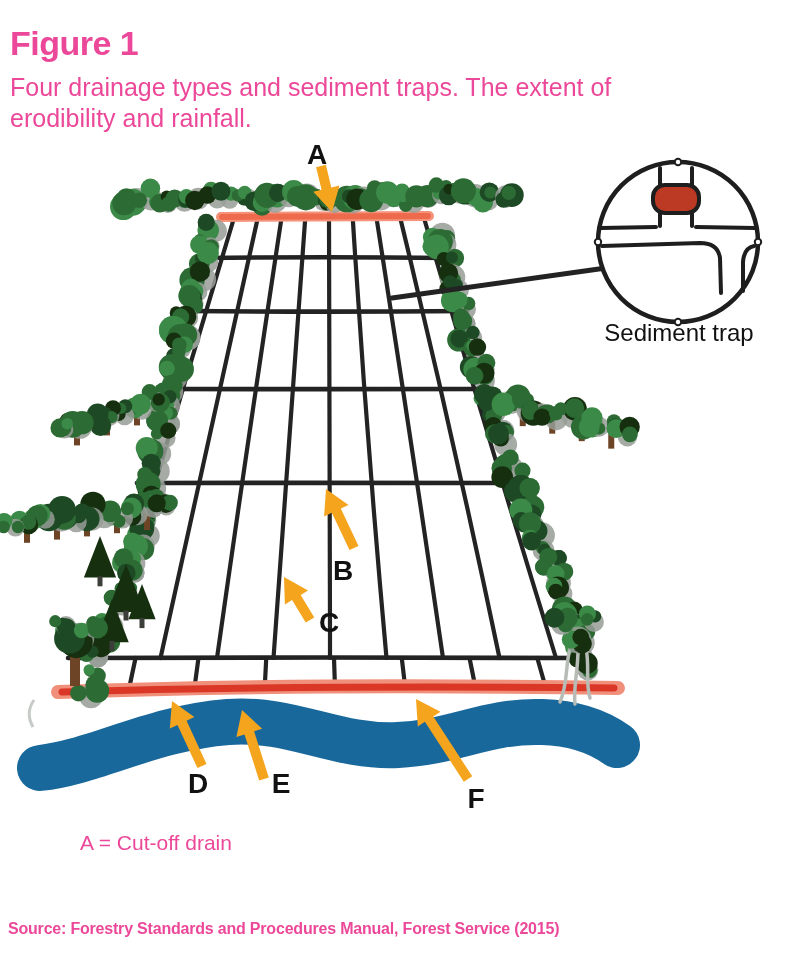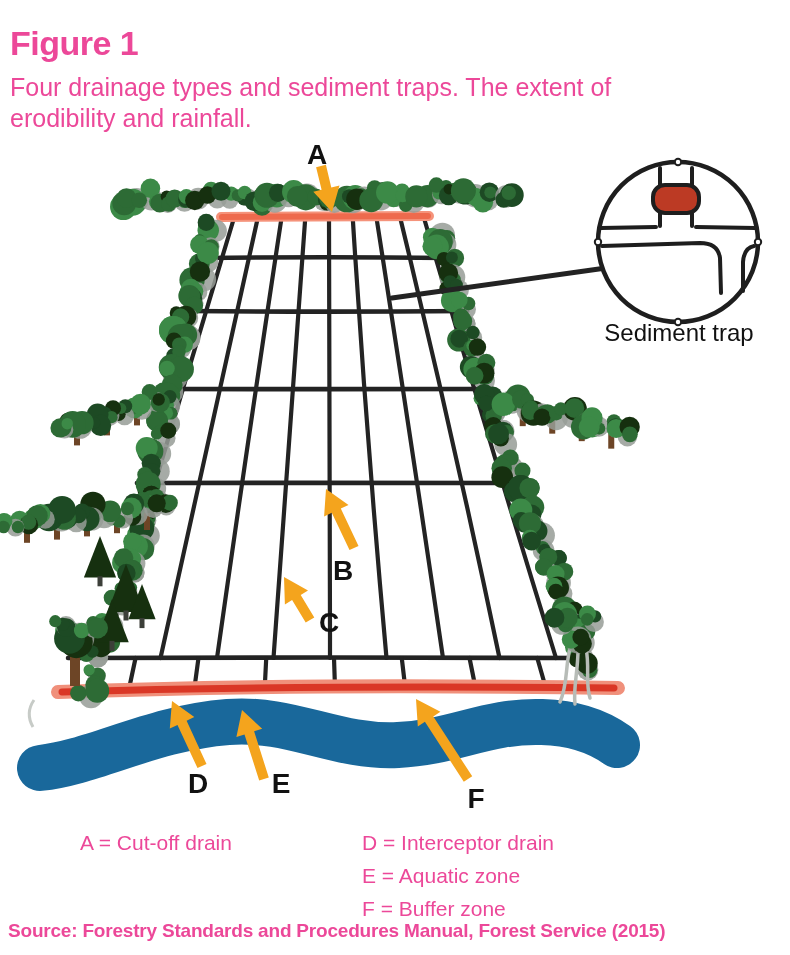--- a/index.html
+++ b/index.html
@@ -15,21 +15,21 @@
   .caption span{display:block;white-space:nowrap;}
   #diagram{position:absolute;left:0;top:0;width:790px;height:955px;}
   #diagram text{font-family:"Liberation Sans",sans-serif;}
   .mk{font-size:28px;font-weight:600;fill:#111;text-anchor:middle;}
   .inset-label{font-size:24px;fill:#111;text-anchor:middle;}
   .legend-col{position:absolute;top:818px;font-size:21px;line-height:33px;margin-top:8px;}
   .legend-col.l{left:80px;}
   .legend-col.r{left:362px;}
   .legend-col div{white-space:nowrap;}
   .source{
-    position:absolute;left:8px;top:920px;font-size:19px;font-weight:bold;
+    position:absolute;left:8px;top:920px;font-size:16px;font-weight:bold;
     white-space:nowrap;letter-spacing:-0.2px;
   }
 </style>
 </head>
 <body>
 
 <div class="page">
 
   <div class="title">Figure 1</div>
 
@@ -668,20 +668,15 @@
       <text class="mk" x="198" y="793">D</text>
       <text class="mk" x="281" y="793">E</text>
       <text class="mk" x="476" y="808">F</text>
       <text class="inset-label" x="679" y="341">Sediment trap</text>
     </g>
   </svg>
 
   <div class="legend-col l">
     <div>A = Cut-off drain</div>
   </div>
-  <div class="legend-col r">
-    <div>D = Interceptor drain</div>
-    <div>E = Aquatic zone</div>
-    <div>F = Buffer zone</div>
-  </div>
 
   <div class="source">Source: Forestry Standards and Procedures Manual, Forest Service (2015)</div>
 </div>
 
 </body></html>

